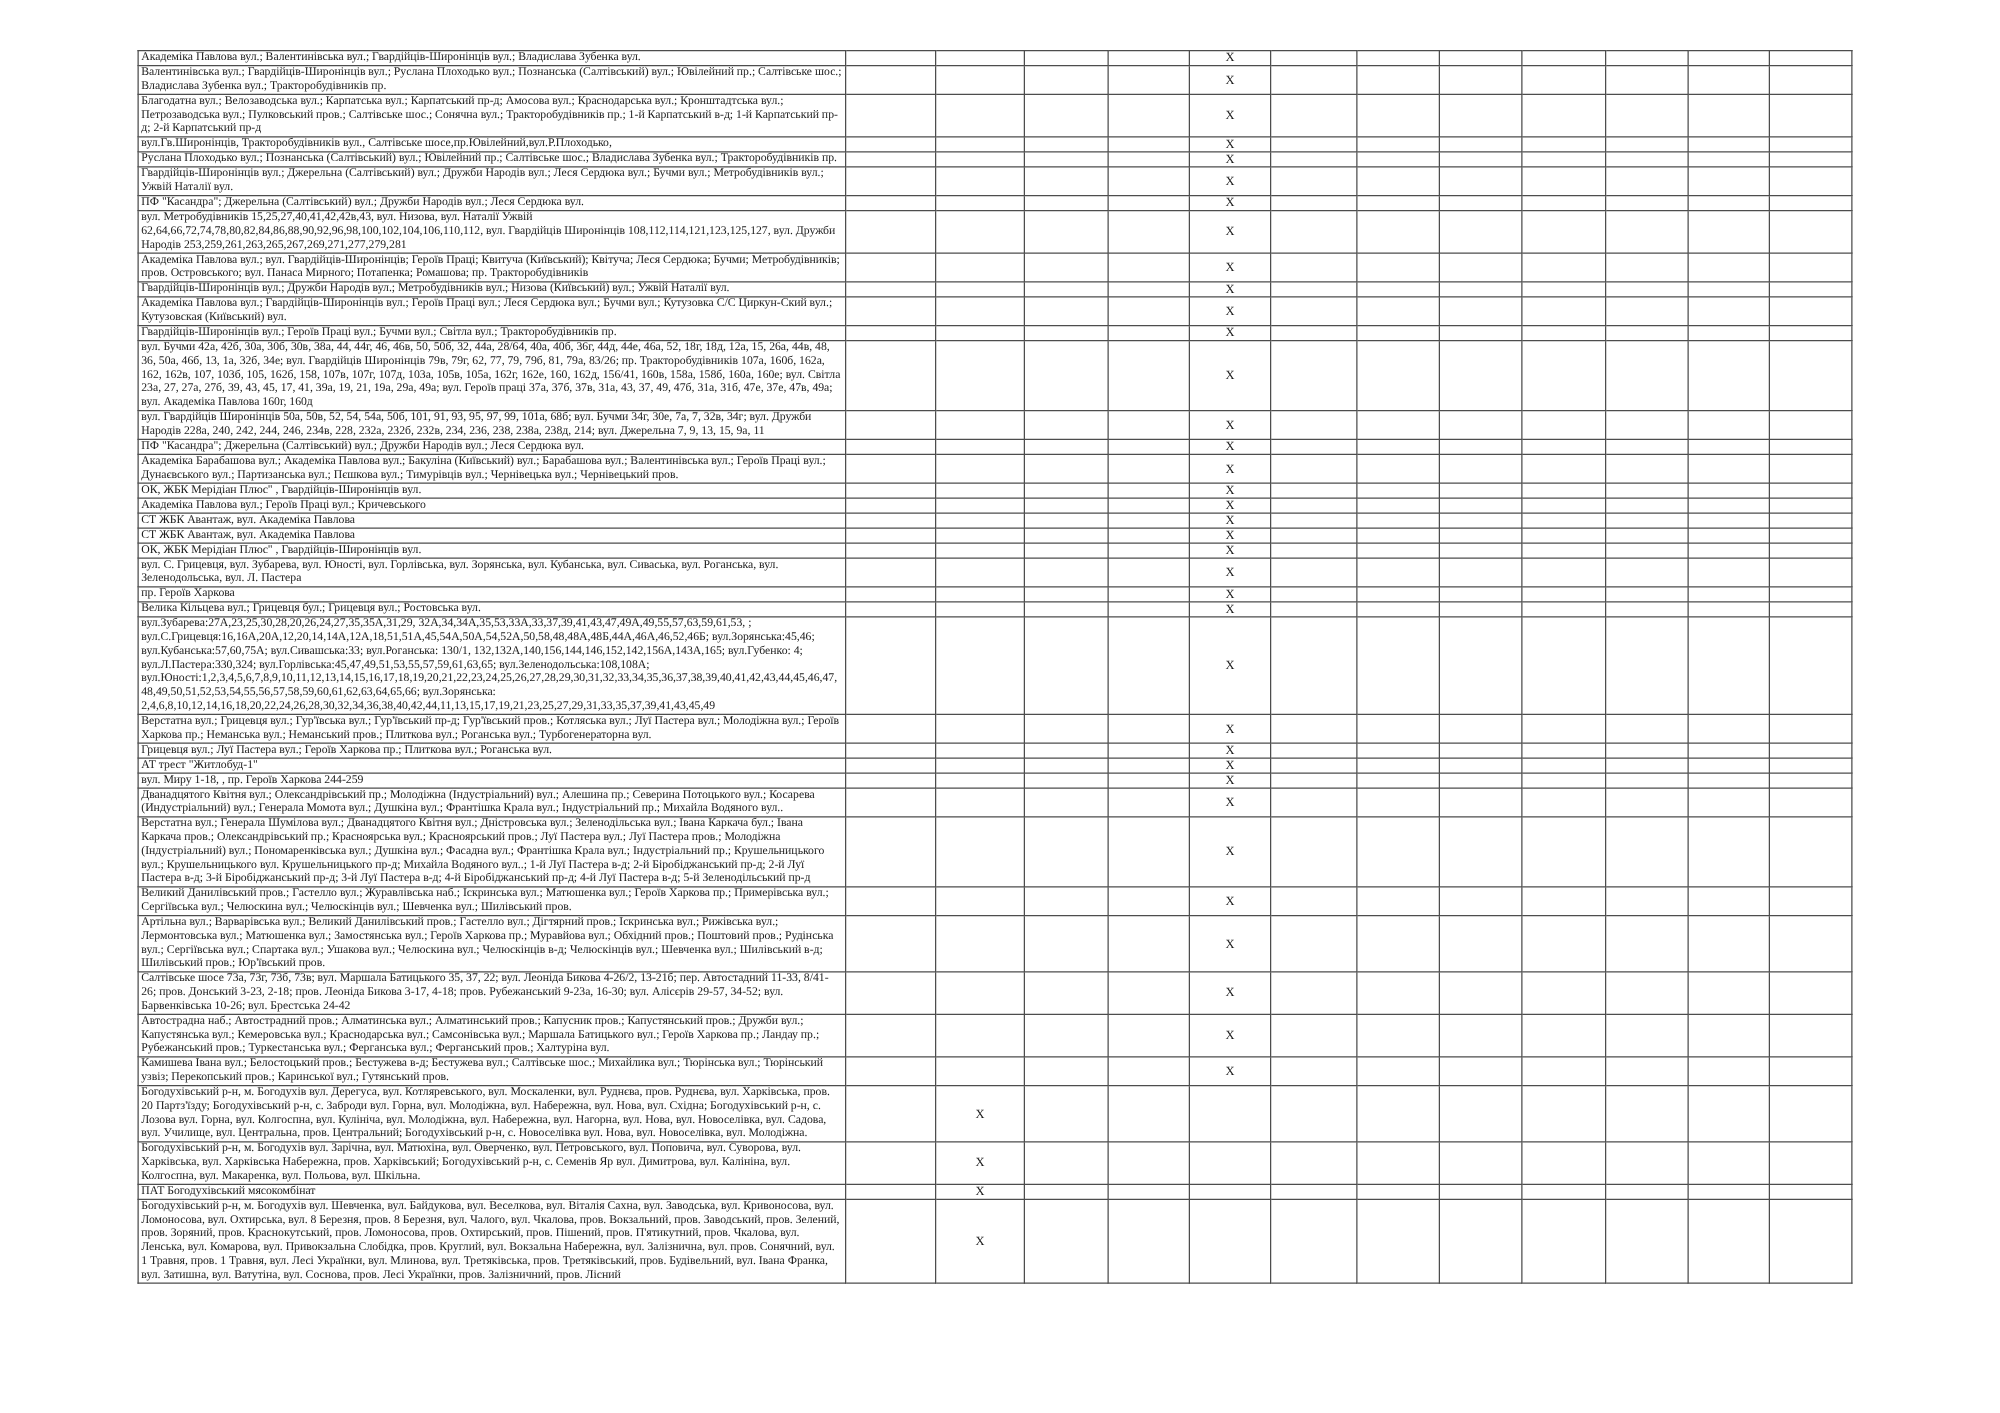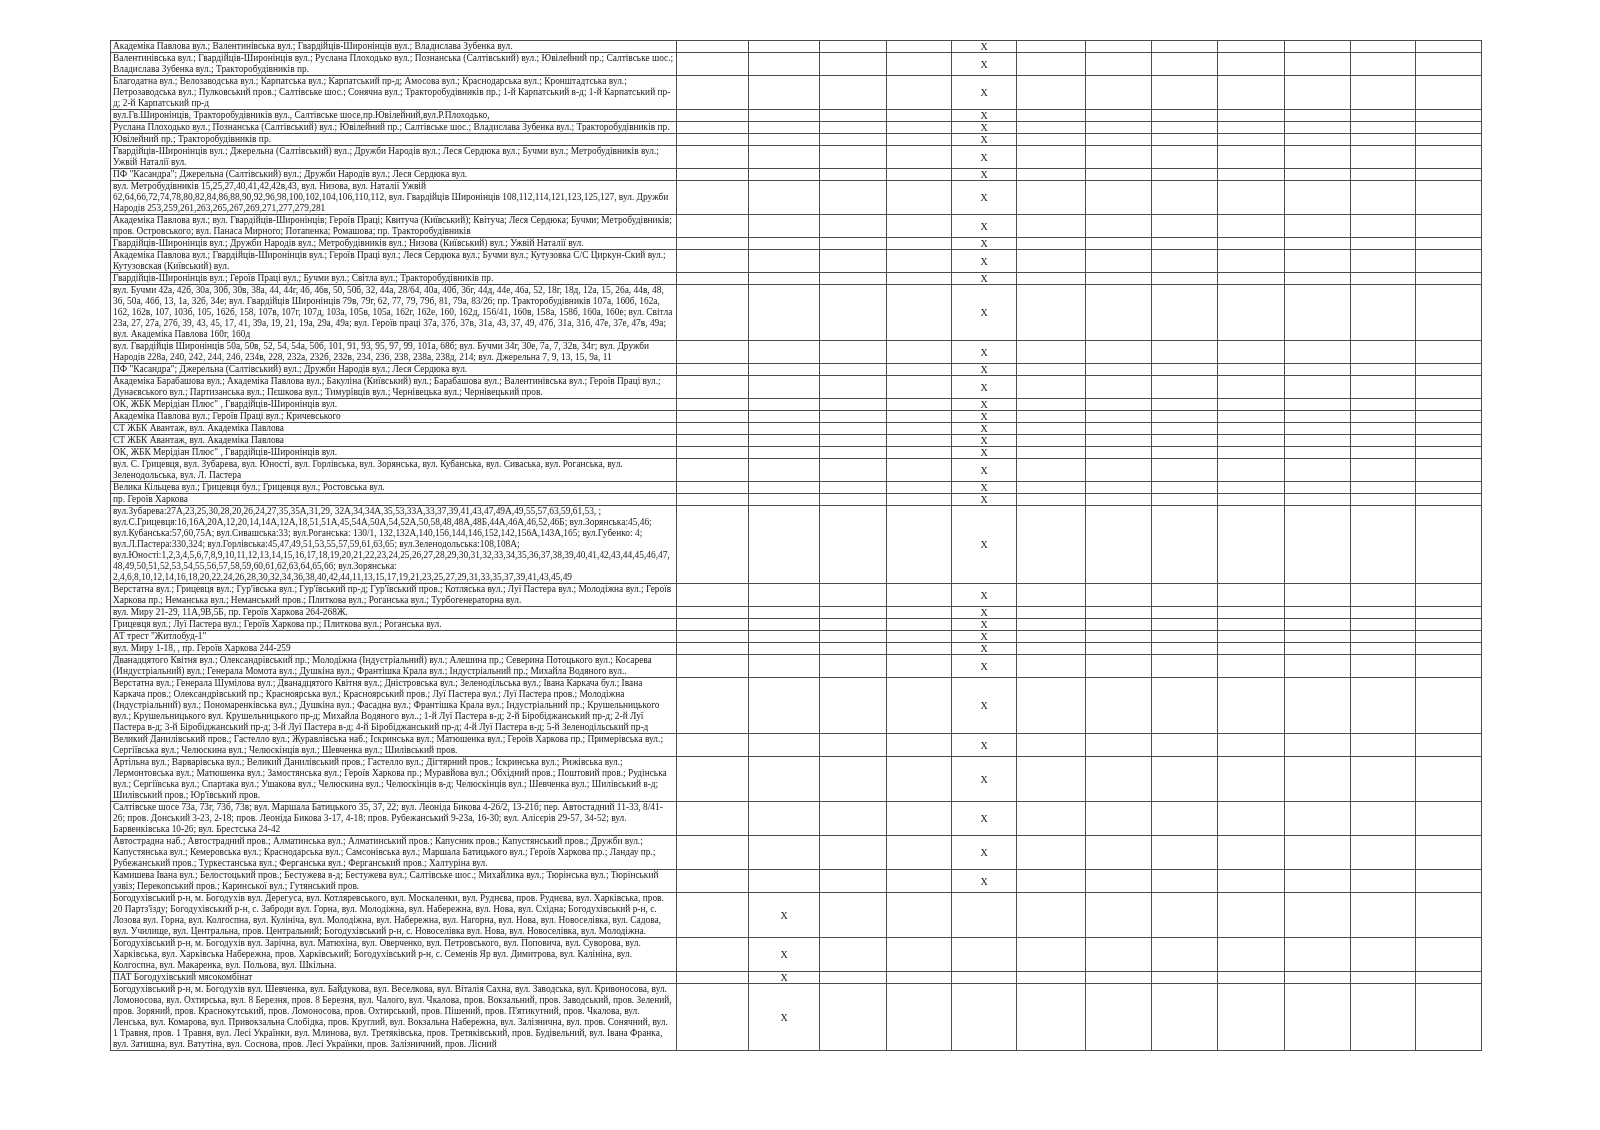--- a/index.html
+++ b/index.html
@@ -131,35 +131,20 @@
           <td class="mark"><span>X</span></td>
           <td class="mark"></td>
           <td class="mark"></td>
           <td class="mark"></td>
           <td class="mark"></td>
           <td class="mark"></td>
           <td class="mark"></td>
           <td class="mark"></td>
         </tr>
         <tr>
-          <td class="streets">Ювілейний пр.; Тракторобудівників пр.</td>
-          <td class="mark"></td>
-          <td class="mark"></td>
-          <td class="mark"></td>
-          <td class="mark"></td>
-          <td class="mark"><span>X</span></td>
-          <td class="mark"></td>
-          <td class="mark"></td>
-          <td class="mark"></td>
-          <td class="mark"></td>
-          <td class="mark"></td>
-          <td class="mark"></td>
-          <td class="mark"></td>
-        </tr>
-        <tr>
           <td class="streets">Гвардійців-Широнінців вул.; Джерельна (Салтівський) вул.; Дружби Народів вул.; Леся Сердюка вул.; Бучми вул.; Метробудівників вул.; Ужвій Наталії вул.</td>
           <td class="mark"></td>
           <td class="mark"></td>
           <td class="mark"></td>
           <td class="mark"></td>
           <td class="mark"><span>X</span></td>
           <td class="mark"></td>
           <td class="mark"></td>
           <td class="mark"></td>
           <td class="mark"></td>
@@ -401,81 +386,66 @@
           <td class="mark"><span>X</span></td>
           <td class="mark"></td>
           <td class="mark"></td>
           <td class="mark"></td>
           <td class="mark"></td>
           <td class="mark"></td>
           <td class="mark"></td>
           <td class="mark"></td>
         </tr>
         <tr>
+          <td class="streets">пр. Героїв Харкова</td>
+          <td class="mark"></td>
+          <td class="mark"></td>
+          <td class="mark"></td>
+          <td class="mark"></td>
+          <td class="mark"><span>X</span></td>
+          <td class="mark"></td>
+          <td class="mark"></td>
+          <td class="mark"></td>
+          <td class="mark"></td>
+          <td class="mark"></td>
+          <td class="mark"></td>
+          <td class="mark"></td>
+        </tr>
+        <tr>
           <td class="streets">Велика Кільцева вул.; Грицевця бул.; Грицевця вул.; Ростовська вул.</td>
           <td class="mark"></td>
           <td class="mark"></td>
           <td class="mark"></td>
           <td class="mark"></td>
           <td class="mark"><span>X</span></td>
           <td class="mark"></td>
           <td class="mark"></td>
           <td class="mark"></td>
           <td class="mark"></td>
           <td class="mark"></td>
           <td class="mark"></td>
           <td class="mark"></td>
         </tr>
         <tr>
-          <td class="streets">пр. Героїв Харкова</td>
-          <td class="mark"></td>
-          <td class="mark"></td>
-          <td class="mark"></td>
-          <td class="mark"></td>
-          <td class="mark"><span>X</span></td>
-          <td class="mark"></td>
-          <td class="mark"></td>
-          <td class="mark"></td>
-          <td class="mark"></td>
-          <td class="mark"></td>
-          <td class="mark"></td>
-          <td class="mark"></td>
-        </tr>
-        <tr>
           <td class="streets">вул.Зубарева:27А,23,25,30,28,20,26,24,27,35,35А,31,29, 32А,34,34А,35,53,33А,33,37,39,41,43,47,49А,49,55,57,63,59,61,53, ; вул.С.Грицевця:16,16А,20А,12,20,14,14А,12А,18,51,51А,45,54А,50А,54,52А,50,58,48,48А,48Б,44А,46А,46,52,46Б;   вул.Зорянська:45,46; вул.Кубанська:57,60,75А;   вул.Сивашська:33;   вул.Роганська: 130/1, 132,132А,140,156,144,146,152,142,156А,143А,165;   вул.Губенко: 4;  вул.Л.Пастера:330,324;   вул.Горлівська:45,47,49,51,53,55,57,59,61,63,65;   вул.Зеленодольська:108,108А; вул.Юності:1,2,3,4,5,6,7,8,9,10,11,12,13,14,15,16,17,18,19,20,21,22,23,24,25,26,27,28,29,30,31,32,33,34,35,36,37,38,39,40,41,42,43,44,45,46,47,48,49,50,51,52,53,54,55,56,57,58,59,60,61,62,63,64,65,66;     вул.Зорянська: 2,4,6,8,10,12,14,16,18,20,22,24,26,28,30,32,34,36,38,40,42,44,11,13,15,17,19,21,23,25,27,29,31,33,35,37,39,41,43,45,49</td>
           <td class="mark"></td>
           <td class="mark"></td>
           <td class="mark"></td>
           <td class="mark"></td>
           <td class="mark"><span>X</span></td>
           <td class="mark"></td>
           <td class="mark"></td>
           <td class="mark"></td>
           <td class="mark"></td>
           <td class="mark"></td>
           <td class="mark"></td>
           <td class="mark"></td>
         </tr>
         <tr>
           <td class="streets">Верстатна вул.; Грицевця вул.; Гур'ївська вул.; Гур'ївський пр-д; Гур'ївський пров.; Котляська вул.; Луї Пастера вул.; Молодіжна  вул.; Героїв Харкова пр.; Неманська вул.; Неманський пров.; Плиткова вул.; Роганська вул.; Турбогенераторна вул.</td>
-          <td class="mark"></td>
-          <td class="mark"></td>
-          <td class="mark"></td>
-          <td class="mark"></td>
-          <td class="mark"><span>X</span></td>
-          <td class="mark"></td>
-          <td class="mark"></td>
-          <td class="mark"></td>
-          <td class="mark"></td>
-          <td class="mark"></td>
-          <td class="mark"></td>
-          <td class="mark"></td>
-        </tr>
-        <tr>
-          <td class="streets">вул. Миру 21-29, 11А,9В,5Б, пр. Героїв Харкова 264-268Ж.</td>
           <td class="mark"></td>
           <td class="mark"></td>
           <td class="mark"></td>
           <td class="mark"></td>
           <td class="mark"><span>X</span></td>
           <td class="mark"></td>
           <td class="mark"></td>
           <td class="mark"></td>
           <td class="mark"></td>
           <td class="mark"></td>

